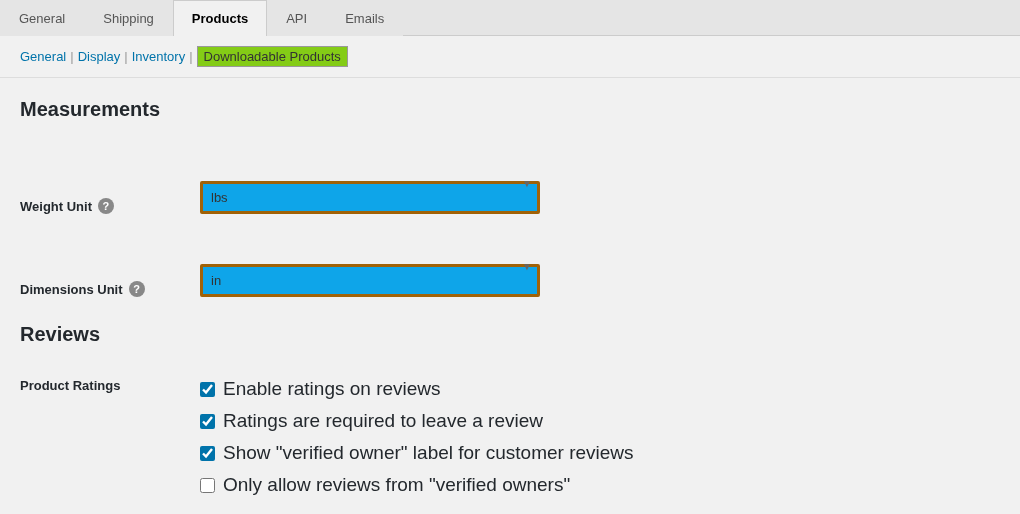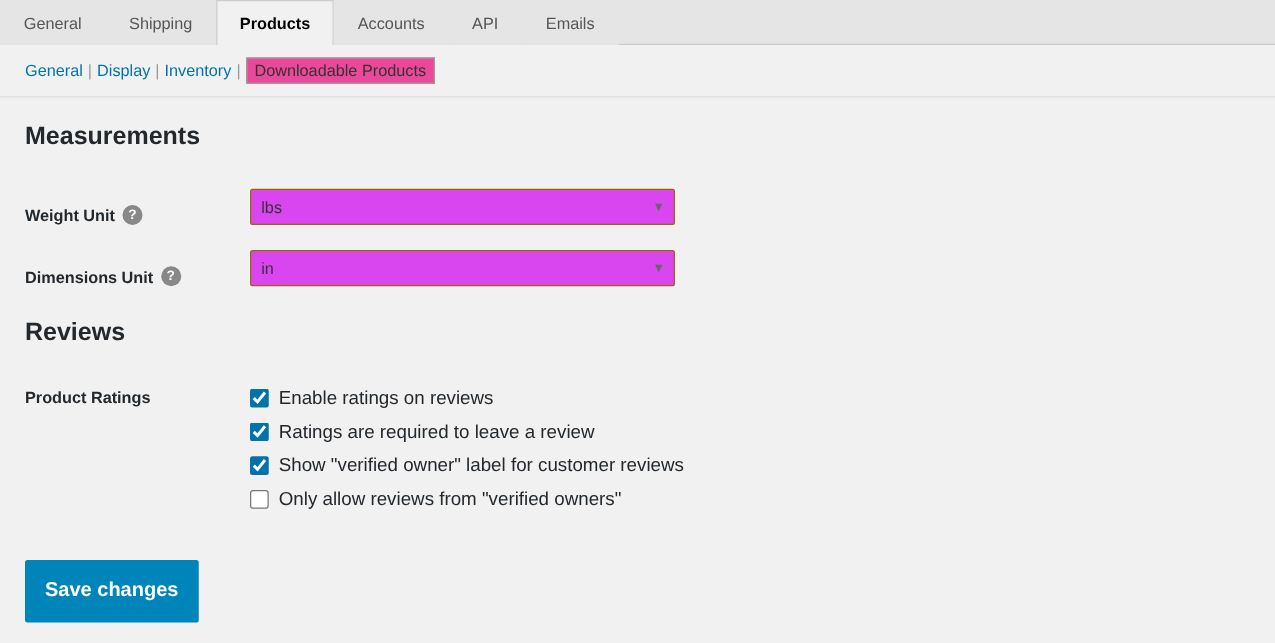--- a/index.html
+++ b/index.html
@@ -51,21 +51,21 @@
       text-decoration: none;
     }
     .sub-nav-separator {
       color: #999;
       margin: 0 4px;
     }
     .sub-nav-active {
       border: 1px solid #999;
       padding: 2px 6px;
       color: #333;
-      background: #ec4899;
+      background: #84cc16;
       font-size: 13px;
     }
 
     
     .content {
       padding: 20px 20px;
       max-width: 900px;
     }
 
     
@@ -96,28 +96,29 @@
 
     
     .select-wrapper {
       position: relative;
       display: inline-block;
       width: 340px;
     }
     .select-wrapper select {
       width: 100%;
       padding: 6px 28px 6px 8px;
-      border: 1px solid #a16207;
-      background: #d946ef;
+      border: 3px solid #a16207;
+      background: #0ea5e9;
       appearance: none;
       -webkit-appearance: none;
       font-size: 13px;
       color: #333;
       cursor: pointer;
       border-radius: 2px;
+      margin-top: 30px;
     }
     .select-arrow {
       position: absolute;
       right: 8px;
       top: 50%;
       transform: translateY(-50%);
       pointer-events: none;
       color: #666;
       font-size: 10px;
     }
@@ -133,21 +134,21 @@
       align-items: center;
       gap: 8px;
     }
     .checkbox-row input[type="checkbox"] {
       width: 15px;
       height: 15px;
       cursor: pointer;
       accent-color: #0073aa;
     }
     .checkbox-label {
-      font-size: 15px;
+      font-size: 19px;
       color: #23282d;
       cursor: pointer;
     }
 
     
     .save-button {
       background: #0085ba;
       color: #fff;
       border: none;
       padding: 16px 16px;
@@ -176,21 +177,20 @@
       align-items: center;
     }
   </style>
 </head>
 <body>
 
 <div class="top-tabs">
   <div class="top-tab">General</div>
   <div class="top-tab">Shipping</div>
   <div class="top-tab active">Products</div>
-  <div class="top-tab">Accounts</div>
   <div class="top-tab">API</div>
   <div class="top-tab">Emails</div>
 </div>
 
 <div class="sub-nav">
   <a class="sub-nav-link">General</a>
   <span class="sub-nav-separator"> | </span>
   <a class="sub-nav-link">Display</a>
   <span class="sub-nav-separator"> | </span>
   <a class="sub-nav-link">Inventory</a>

